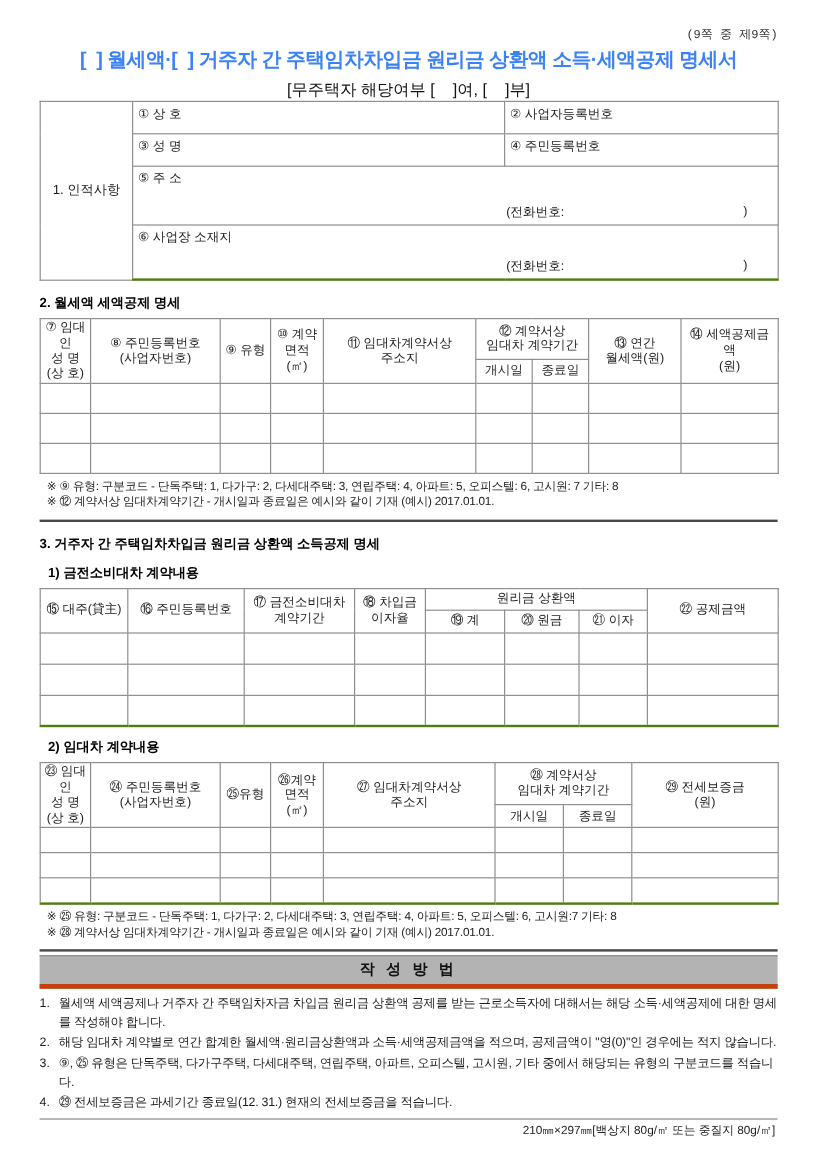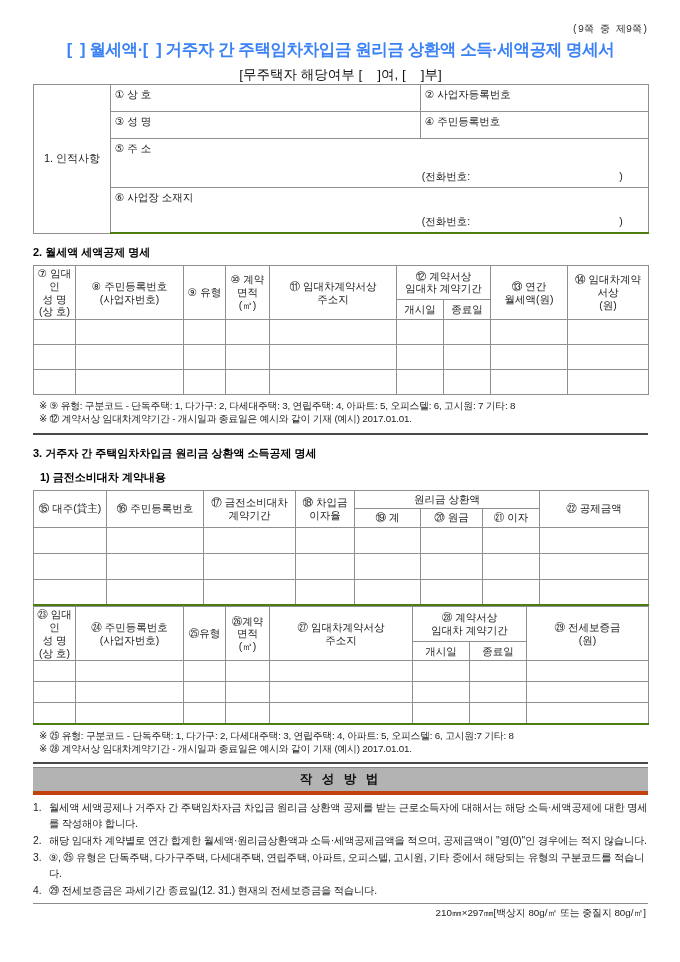--- a/index.html
+++ b/index.html
@@ -116,21 +116,21 @@
 (사업자번호)</th>
       <th rowspan="2">⑨ 유형</th>
       <th rowspan="2">⑩ 계약
 면적(㎡)</th>
       <th rowspan="2">⑪ 임대차계약서상
 주소지</th>
       <th colspan="2" style="height:26px">⑫ 계약서상
 임대차 계약기간</th>
       <th rowspan="2">⑬ 연간
 월세액(원)</th>
-      <th rowspan="2">⑭ 임대차계약서상
+      <th rowspan="2">⑭ 세액공제금액
 (원)</th>
     </tr>
     <tr>
       <th style="height:17px">개시일</th>
       <th>종료일</th>
     </tr>
     <tr>
           <td class="empty" style="height:25px"></td>
           <td class="empty"></td>
           <td class="empty"></td>
@@ -227,20 +227,21 @@
           <td class="empty"></td>
           <td class="empty"></td>
           <td class="empty"></td>
           <td class="empty"></td>
           <td class="empty"></td>
           <td class="empty"></td>
         </tr>
   </tbody>
     </table>
 
+  <div class="sub-label">2) 임대차 계약내용</div>
   <table>
     <colgroup>
       <col style="width:42px">
         <col style="width:108px">
         <col style="width:42px">
         <col style="width:44px">
       <col style="width:143px">
         <col style="width:57px">
         <col style="width:57px">
         <col style="width:122px">

